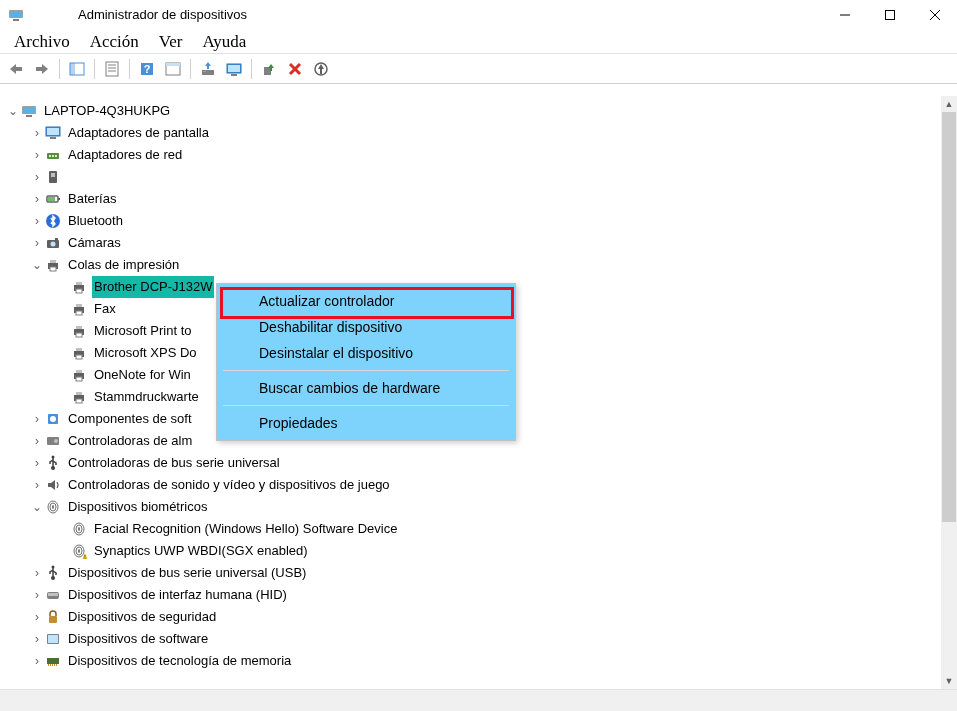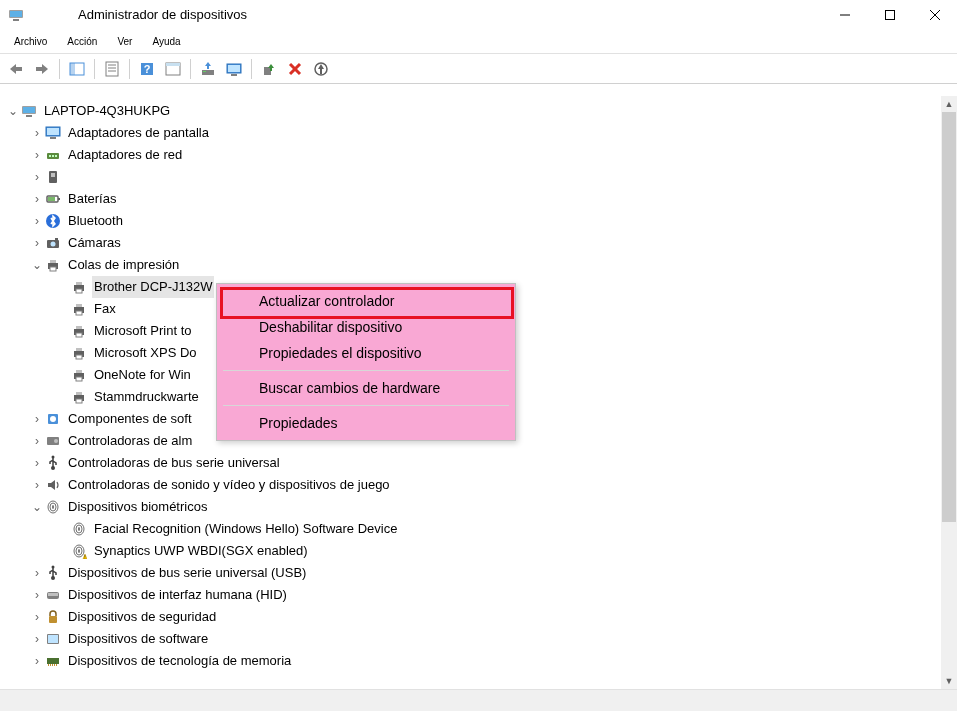--- a/index.html
+++ b/index.html
@@ -3,40 +3,40 @@
 <meta charset="utf-8">
 <style>
   * { box-sizing: border-box; margin: 0; padding: 0; font-family: "Segoe UI", Tahoma, sans-serif; }
   body { width: 957px; height: 711px; background: #fff; overflow: hidden; position: relative; font-size: 13px; color: #000; }
   .titlebar { height: 30px; display: flex; align-items: center; padding: 0 0 0 8px; border-bottom: 1px solid #fff; }
   .titlebar .app-icon { width: 16px; height: 16px; margin-right: 6px; display: inline-flex; align-items: center; justify-content: center; }
   .titlebar .title { flex: 1; font-size: 13px; margin-left: 48px; }
   .winbtns { display: flex; height: 100%; }
   .winbtn { width: 45px; display: flex; align-items: center; justify-content: center; font-size: 14px; cursor: default; }
   .menubar { height: 24px; display: flex; align-items: center; padding: 0 4px; border-bottom: 1px solid #e1e1e1; }
-  .menuitem { padding: 3px 10px; font-size: 10px; cursor: default; }
+  .menuitem { padding: 3px 10px; font-size: 17px; cursor: default; font-family: Liberation Serif, serif; }
   .toolbar { height: 30px; border-bottom: 1px solid #d0d0d0; display: flex; align-items: center; padding: 0 4px; gap: 2px; background: #fff; }
   .tbtn { width: 24px; height: 24px; display: flex; align-items: center; justify-content: center; cursor: default; border: 1px solid transparent; }
   .tsep { width: 1px; height: 20px; background: #d0d0d0; margin: 0 3px; }
   .treearea { position: absolute; top: 96px; bottom: 22px; left: 0; right: 0; overflow: hidden; background: #fff; padding: 4px 0 0 4px; }
   .scrollbar-v { position: absolute; right: 0; top: 96px; bottom: 22px; width: 16px; background: #f0f0f0; }
   .scrollbar-v .thumb { position: absolute; left: 1px; right: 1px; top: 16px; height: 410px; background: #cdcdcd; }
   .scrollbar-v .arrow { position: absolute; left: 0; right: 0; height: 16px; display: flex; align-items: center; justify-content: center; font-size: 9px; color: #606060; }
   .statusbar { position: absolute; bottom: 0; left: 0; right: 0; height: 22px; border-top: 1px solid #e1e1e1; background: #f0f0f0; }
   .tree { font-size: 13px; line-height: 22px; }
   .node { display: flex; align-items: center; height: 22px; white-space: nowrap; }
   .expander { width: 14px; text-align: center; color: #666; font-size: 12px; cursor: default; user-select: none; }
   .icn { width: 18px; height: 16px; display: inline-flex; align-items: center; justify-content: center; margin-right: 4px; }
   .lbl { padding: 0 2px; }
-  .lbl.sel { background: #e5e5e5; }
+  .lbl.sel { background: #14b8a6; }
   .lvl0 { padding-left: 2px; }
   .lvl1 { padding-left: 26px; }
   .lvl2 { padding-left: 52px; }
   
-  .ctxmenu { position: absolute; left: 216px; top: 283px; width: 300px; background: #f9a8d4; border: 1px solid #c0c0c0; box-shadow: 2px 2px 6px rgba(0,0,0,0.2); padding: 4px 0; font-size: 14px; }
+  .ctxmenu { position: absolute; left: 216px; top: 283px; width: 300px; background: #7dd3fc; border: 1px solid #c0c0c0; box-shadow: 2px 2px 6px rgba(0,0,0,0.2); padding: 4px 0; font-size: 14px; }
   .ctxitem { padding: 5px 14px 5px 42px; cursor: default; position: relative; }
   .ctxitem.bold { font-weight: 400; }
   .ctxsep { height: 1px; background: #d7d7d7; margin: 4px 6px; }
   .highlight-red { position: absolute; left: 220px; top: 287px; width: 294px; height: 32px; border: 3px solid #e81123; pointer-events: none; z-index: 5; }
   
   svg { display: block; }
 </style>
 </head>
 <body>
 
@@ -446,19 +446,19 @@
   <div class="arrow" style="top:0">▲</div>
   <div class="thumb"></div>
   <div class="arrow" style="bottom:0">▼</div>
 </div>
 
 <div class="statusbar"></div>
 
 <div class="ctxmenu" id="ctxmenu">
     <div class="ctxitem">Actualizar controlador</div>
     <div class="ctxitem">Deshabilitar dispositivo</div>
-    <div class="ctxitem">Propiedades el dispositivo</div>
+    <div class="ctxitem">Desinstalar el dispositivo</div>
     <div class="ctxsep"></div>
     <div class="ctxitem">Buscar cambios de hardware</div>
     <div class="ctxsep"></div>
     <div class="ctxitem bold">Propiedades</div>
   </div>
 <div class="highlight-red"></div>
 
 </body></html>

